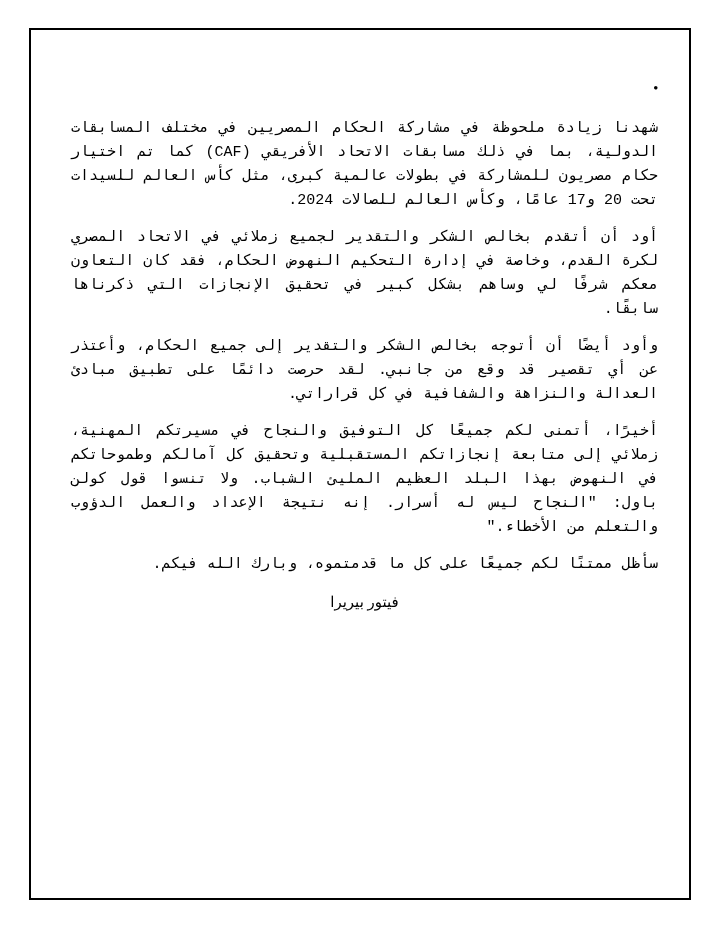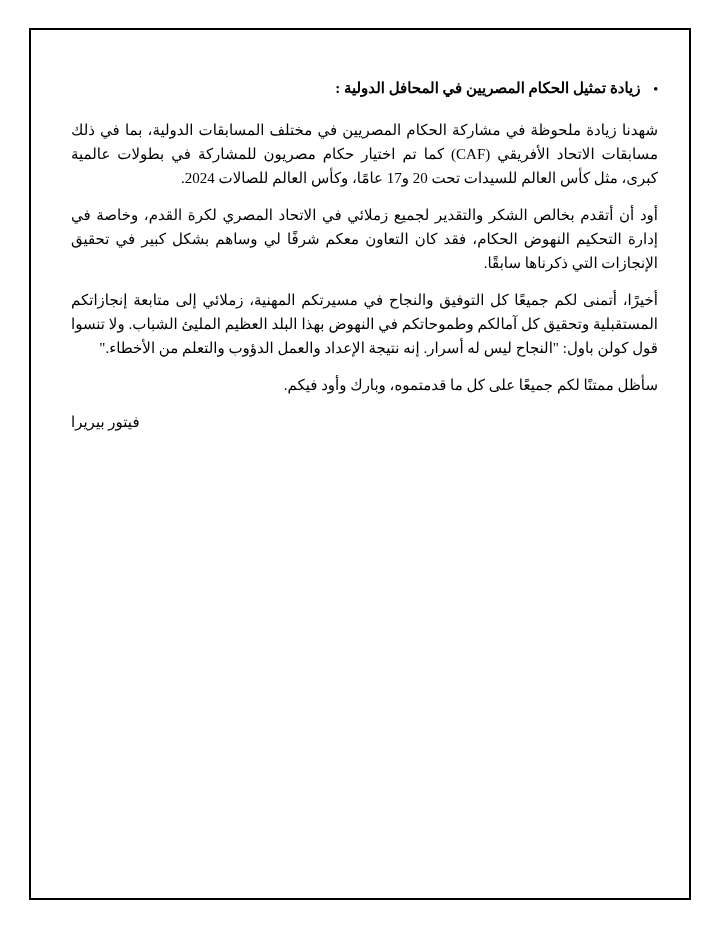--- a/index.html
+++ b/index.html
@@ -42,44 +42,45 @@
     font-size: 15px;
     text-align: right;
     margin: 0 0 17px 0;
   }
   .heading .bullet {
     font-size: 13px;
     line-height: 24px;
   }
   .para {
     margin: 0 0 13px 0;
+    font-family: Liberation Mono, monospace;
   }
   .signature {
     margin: 10px 0 0 0;
-    text-align: left;
+    text-align: center;
   }
 </style>
 </head>
 <body>
 
 <div class="frame">
   <div class="content" dir="rtl" lang="ar">
 
     <div class="heading">
       <span class="bullet">•</span>
-      <span class="heading-text">زيادة تمثيل الحكام المصريين في المحافل الدولية :</span>
     </div>
 
     <p class="para">شهدنا زيادة ملحوظة في مشاركة الحكام المصريين في مختلف المسابقات الدولية، بما في ذلك مسابقات الاتحاد الأفريقي (CAF) كما تم اختيار حكام مصريون للمشاركة في بطولات عالمية كبرى، مثل كأس العالم للسيدات تحت 20 و17 عامًا، وكأس العالم للصالات 2024.</p>
 
     <p class="para">أود أن أتقدم بخالص الشكر والتقدير لجميع زملائي في الاتحاد المصري لكرة القدم، وخاصة في إدارة التحكيم النهوض الحكام، فقد كان التعاون معكم شرفًا لي وساهم بشكل كبير في تحقيق الإنجازات التي ذكرناها سابقًا.</p>
 
 
+    <p class="para">وأود أيضًا أن أتوجه بخالص الشكر والتقدير إلى جميع الحكام، وأعتذر عن أي تقصير قد وقع من جانبي. لقد حرصت دائمًا على تطبيق مبادئ العدالة والنزاهة والشفافية في كل قراراتي.</p>
 
     <p class="para">أخيرًا، أتمنى لكم جميعًا كل التوفيق والنجاح في مسيرتكم المهنية، زملائي إلى متابعة إنجازاتكم المستقبلية وتحقيق كل آمالكم وطموحاتكم في النهوض بهذا البلد العظيم المليئ الشباب. ولا تنسوا قول كولن باول: "النجاح ليس له أسرار. إنه نتيجة الإعداد والعمل الدؤوب والتعلم من الأخطاء."</p>
 
 
-    <p class="para">سأظل ممتنًا لكم جميعًا على كل ما قدمتموه، وبارك وأود فيكم.</p>
+    <p class="para">سأظل ممتنًا لكم جميعًا على كل ما قدمتموه، وبارك الله فيكم.</p>
 
     <p class="signature">فيتور بيريرا</p>
 
   </div>
 </div>
 
 </body></html>

